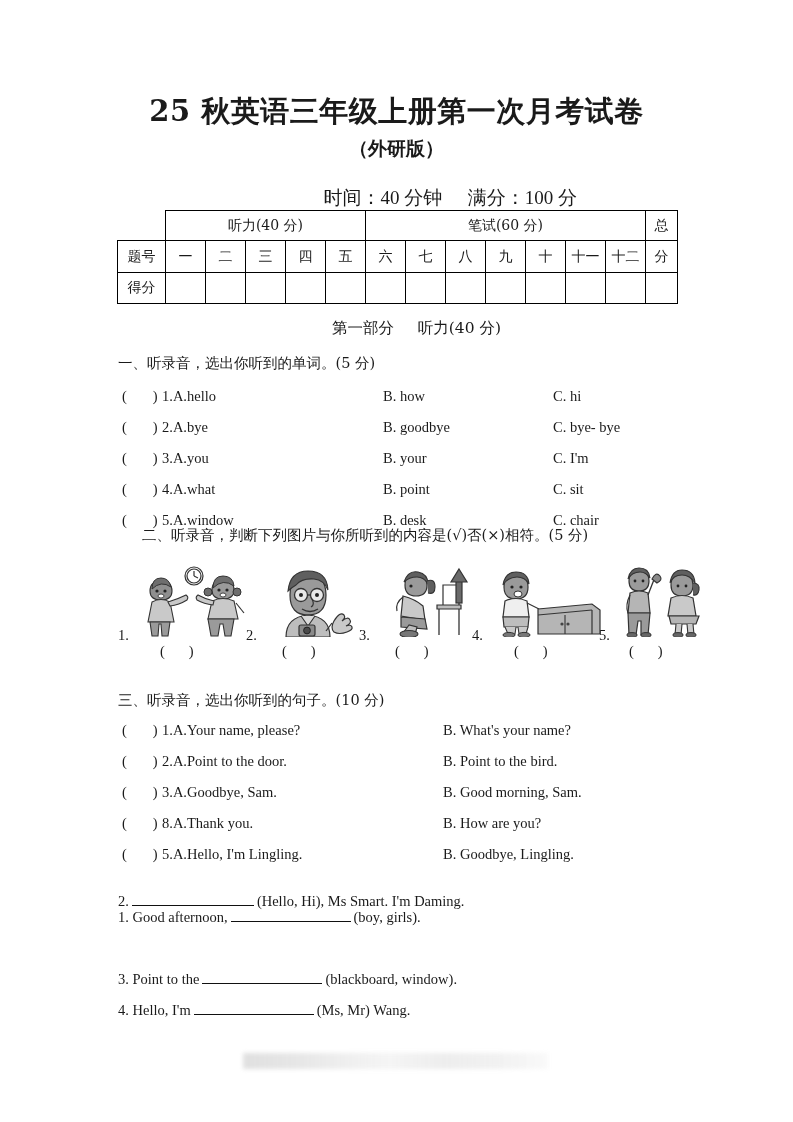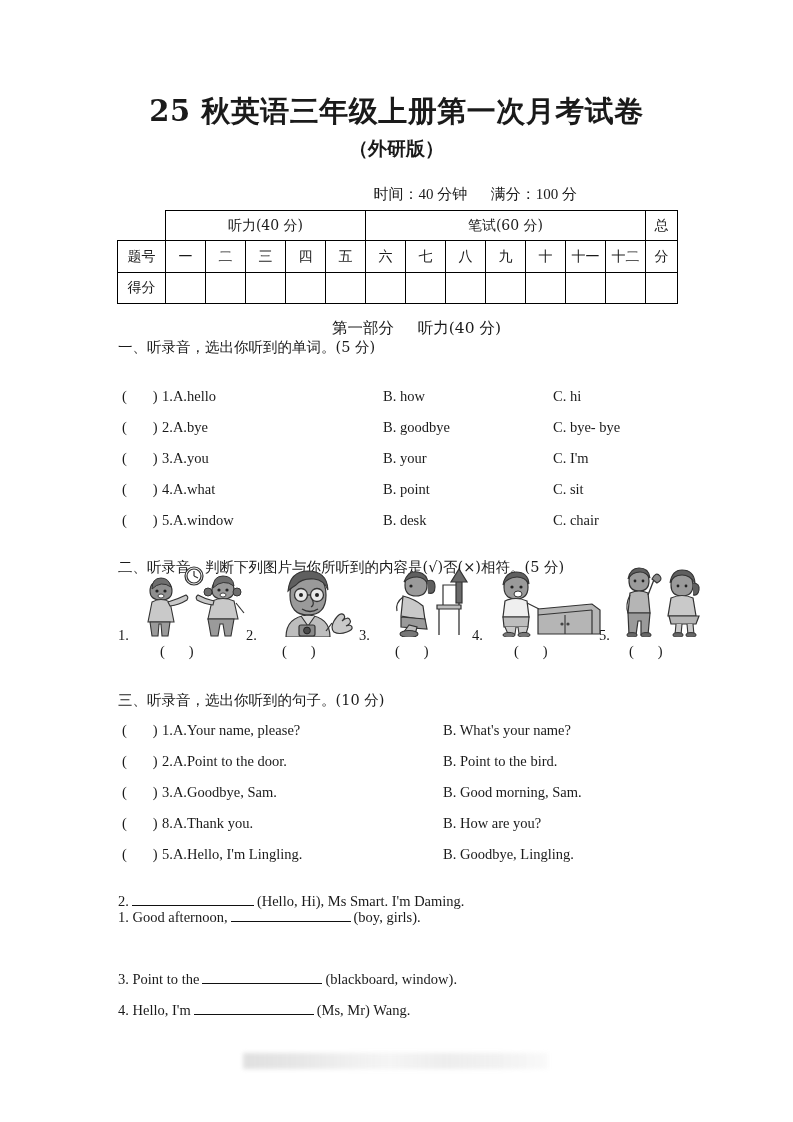--- a/index.html
+++ b/index.html
@@ -38,21 +38,21 @@
     left: 0; top: 136px;
     width: 793px;
     text-align: center;
     font-size: 19px;
     font-weight: bold;
     font-family: "DejaVu Serif", "Liberation Serif", serif;
   }
   .meta-line {
     position: absolute;
     right: 112px; top: 185px;
-    font-size: 15px;
+    font-size: 19px;
     white-space: nowrap;
     text-align: center;
   }
   .meta-line .gap { display: inline-block; width: 16px; }
 
   
   .score-table {
     position: absolute;
     left: 117px; top: 210px;
     width: 561px;
@@ -253,21 +253,21 @@
       </tr>
     </tbody>
   </table>
 
   <div class="part-head" style="top:318px;">
     <span>第一部分</span>
     <span class="sp"></span>
     <span>听力(40 分)</span>
   </div>
 
-  <div class="q-head" style="top:338px;">一、听录音，选出你听到的单词。(5 分)</div>
+  <div class="q-head" style="top:354px;">一、听录音，选出你听到的单词。(5 分)</div>
 
   <div class="opt-row w" style="top:388px;">
     <span class="bracket"><span>(</span><span class="inner"></span><span>)</span></span>
     <span class="oa">1.A.hello</span>
     <span class="ob">B. how</span>
     <span class="oc">C. hi</span>
   </div>
   <div class="opt-row w" style="top:419px;">
     <span class="bracket"><span>(</span><span class="inner"></span><span>)</span></span>
     <span class="oa">2.A.bye</span>
@@ -286,21 +286,21 @@
     <span class="ob">B. point</span>
     <span class="oc">C. sit</span>
   </div>
   <div class="opt-row w" style="top:512px;">
     <span class="bracket"><span>(</span><span class="inner"></span><span>)</span></span>
     <span class="oa">5.A.window</span>
     <span class="ob">B. desk</span>
     <span class="oc">C. chair</span>
   </div>
 
-  <div class="q-head" style="top:558px;">二、听录音，判断下列图片与你所听到的内容是(√)否(×)相符。(5 分)</div>
+  <div class="q-head" style="top:526px;margin-left:24px;">二、听录音，判断下列图片与你所听到的内容是(√)否(×)相符。(5 分)</div>
 
   <div class="pic-row">
 
     <div class="pic-item" style="left:0px; width:130px;">
       <span class="pic-num">1.</span>
       <div class="pic-art" style="left:22px; width:108px;">
         <svg width="108" height="72" viewBox="0 0 108 72">
           <g stroke="#333" stroke-width="1.2" fill="none">
             <circle cx="54" cy="11" r="9" fill="#f2f2f2"></circle>
             <circle cx="54" cy="11" r="7" fill="#fff"></circle>

